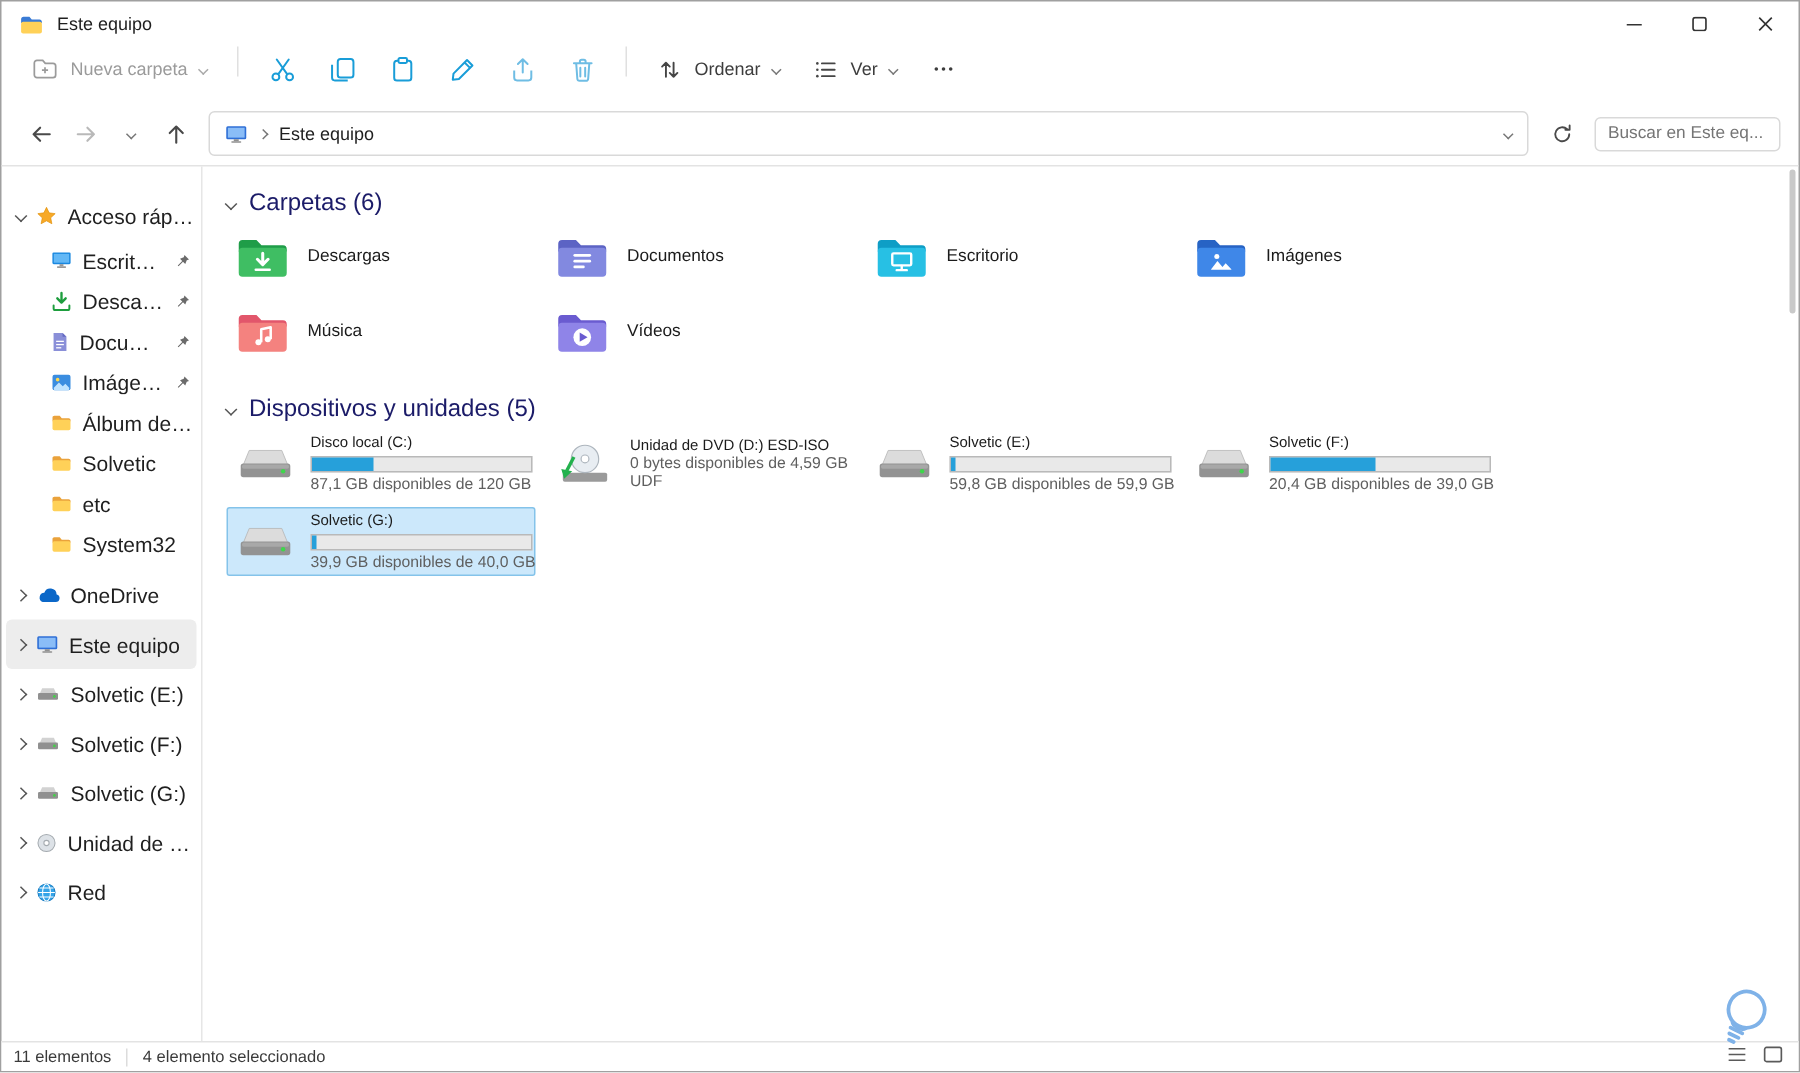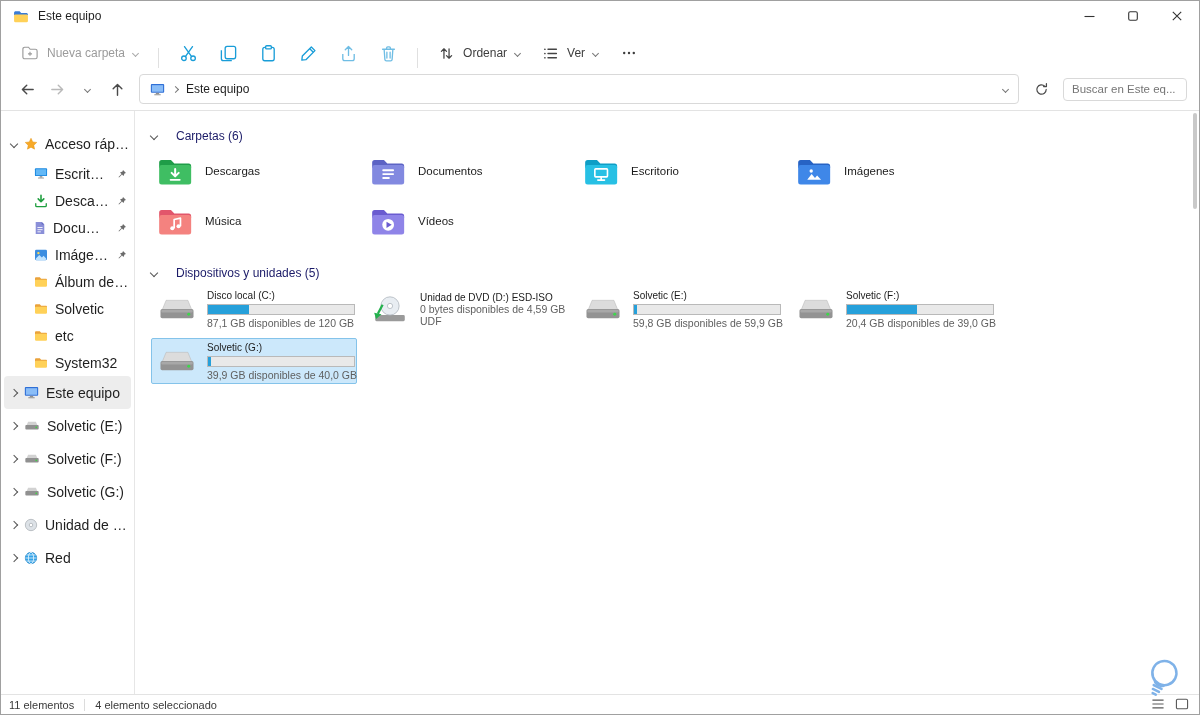--- a/index.html
+++ b/index.html
@@ -5,21 +5,21 @@
 *{margin:0;padding:0;box-sizing:border-box}
 html,body{width:1200px;height:715px;overflow:hidden;background:#f3f3f3}
 body{font-family:"Liberation Sans","DejaVu Sans",sans-serif}
 .win{width:1200px;height:715px;background:#fff;border:1px solid #a0a0a0;display:flex;flex-direction:column;position:relative}
 
 .titlebar{height:30px;display:flex;align-items:center;padding-left:12px;gap:9px;flex:none}
 .title-text{font-size:12px;color:#1f1f1f}
 .win-controls{margin-left:auto;display:flex;height:100%}
 .wc{width:44px;height:100%;display:flex;align-items:center;justify-content:center;color:#333}
 
-.toolbar{height:37px;display:flex;align-items:flex-end;padding:0 10px;gap:2px;flex:none}
+.toolbar{height:37px;display:flex;align-items:flex-start;padding:0 10px;gap:2px;flex:none}
 .tb-new{display:flex;align-items:center;gap:8px;padding:0 10px;height:30px;color:#9b9b9b;font-size:12px;border-radius:4px}
 .tb-sep{width:1px;height:20px;background:#e0e0e0;margin:0 8px;flex:none}
 .tb-ic{width:38px;height:30px;display:flex;align-items:center;justify-content:center;border-radius:4px}
 .tb-dd{display:flex;align-items:center;gap:8px;padding:0 10px;height:30px;font-size:12px;color:#3d3d3d;border-radius:4px}
 
 .navbar{height:43px;display:flex;align-items:center;padding:0 12px;gap:2px;border-bottom:1px solid #e3e3e3;flex:none}
 .nav-btn{width:28px;height:28px;display:flex;align-items:center;justify-content:center;border-radius:4px;flex:none}
 .addr{flex:1;height:30px;border:1px solid #d9d9d9;border-radius:4px;background:#fff;display:flex;align-items:center;padding:0 10px;gap:8px;margin:0 6px;min-width:0}
 .addr-label{font-size:12px;color:#1f1f1f;white-space:nowrap}
 .addr .spacer{flex:1}
@@ -36,21 +36,21 @@
 .si{display:flex;align-items:center;height:27px;padding:0 4px 0 10px;gap:7px;font-size:14px;color:#1f1f1f}
 .si.top{height:33px}
 .si.child{padding-left:33px}
 .si .lbl{white-space:nowrap;overflow:hidden;text-overflow:ellipsis}
 .si .pin{margin-left:auto;flex:none;padding-right:3px}
 .si.selected{background:#ededed;border-radius:4px;margin:0 3px;padding-left:7px}
 .si .ic{flex:none;display:flex}
 .mt4{margin-top:4px}
 
 .main{flex:1;position:relative;padding:16px 14px 0 16px;min-width:0}
-.sec-hdr{display:flex;align-items:center;gap:19px;font-size:12px;color:#1b1b68;height:18px}
+.sec-hdr{display:flex;align-items:center;gap:9px;font-size:16px;color:#1b1b68;height:18px}
 .grid{display:grid;grid-template-columns:repeat(4,213px);row-gap:6px;margin:4px 0 6px}
 .tile{display:flex;align-items:center;gap:10px;height:44px;width:206px;padding:0 5px;border:1px solid transparent;border-radius:2px}
 .dtile{height:46px}
 .dinfo{display:flex;flex-direction:column;justify-content:center;min-width:0;flex:1}
 .dname{font-size:10px;color:#1b1b1b;white-space:nowrap;overflow:hidden}
 .dbar{width:148px;height:11px;border:1px solid #b9b9b9;background:#e9e9e9;margin:3px 0 2px;flex:none}
 .dfill{height:100%;background:#26a0da}
 .ddetail{font-size:10.5px;color:#5f5f5f;white-space:nowrap}
 .tile.selected{background:#cce8fb;border-color:#84c3ea}
 .tlabel{font-size:11.5px;color:#1b1b1b;white-space:nowrap}
@@ -310,20 +310,29 @@
       <div class="si child">
         <span class="ic">
             <svg width="14" height="12" viewBox="0 0 16 14">
               <path d="M1 2.8 C1 2 1.6 1.4 2.4 1.4 h4.2 l1.6 1.9 h5.4 c.8 0 1.4.6 1.4 1.4 v.9 H1z" fill="#eaa23b"></path>
               <rect x="1" y="4.4" width="14" height="8.2" rx="1.4" fill="#ffd158"></rect>
             </svg>
           </span>
         <span class="lbl">System32</span>
       </div>
 
+      <div class="si top mt4">
+        <span class="chev r"></span>
+        <span class="ic">
+            <svg width="16" height="11" viewBox="0 0 20 13">
+              <path d="M5.5 12.5 h10.8 a3.2 3.2 0 0 0 .9-6.3 5.3 5.3 0 0 0-10.3-1.4 4 4 0 0 0-1.4 7.7z" fill="#0b67c8"></path>
+            </svg>
+          </span>
+        <span class="lbl">OneDrive</span>
+      </div>
       <div class="si top selected">
         <span class="chev r"></span>
         <span class="ic">
             <svg width="15" height="13" viewBox="0 0 18 15">
               <rect x="1" y="1" width="16" height="10.5" rx="1.2" fill="#2f6fd6"></rect>
               <rect x="2.3" y="2.3" width="13.4" height="7.9" fill="#8abdf7"></rect>
               <rect x="7" y="11.5" width="4" height="1.6" fill="#909090"></rect>
               <rect x="5" y="13.1" width="8" height="1.2" rx=".6" fill="#909090"></rect>
             </svg>
           </span>

